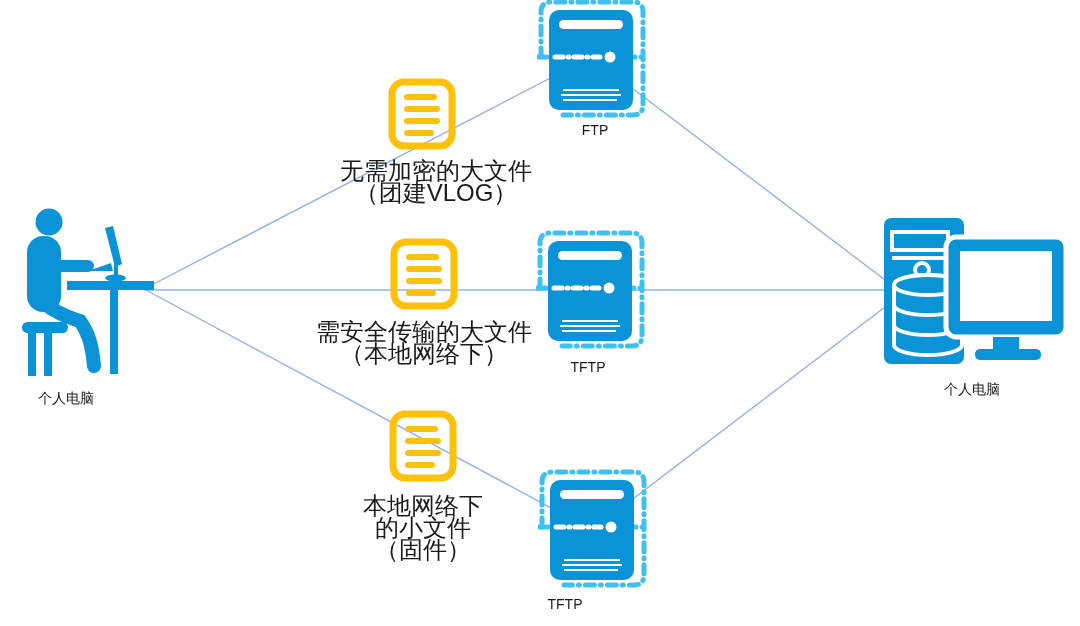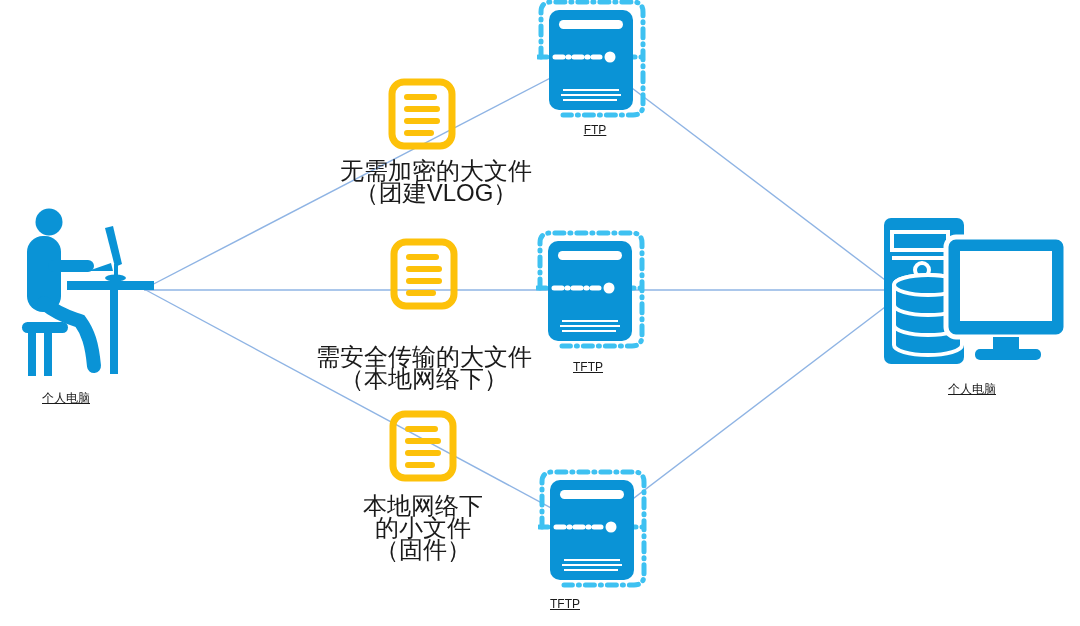--- a/index.html
+++ b/index.html
@@ -1,20 +1,20 @@
 <!DOCTYPE html>
 <html><head>
 <meta charset="utf-8">
 <style>
   html,body{margin:0;padding:0;background:#ffffff;}
   body{font-family:"Liberation Sans","DejaVu Sans",sans-serif;}
   .canvas{position:relative;width:1080px;height:626px;background:#ffffff;overflow:hidden;}
   .abs{position:absolute;}
-  .label{position:absolute;transform:translateX(-50%);color:#1a1a1a;font-size:12px;
-         white-space:nowrap;text-align:left;line-height:22px;text-decoration:underline;}
+  .label{position:absolute;transform:translateX(-50%);color:#1a1a1a;font-size:14px;
+         white-space:nowrap;text-align:left;line-height:22px;}
   .caption{position:absolute;transform:translateX(-50%);color:#1a1a1a;font-size:24px;
            text-align:center;line-height:22px;white-space:nowrap;}
 </style>
 </head>
 <body>
 
 <div class="canvas">
 
   <svg class="abs" style="left:0;top:0;" width="1080" height="626">
     <g stroke="#8fb4e4" stroke-width="1.4" fill="none">
@@ -132,21 +132,21 @@
   <div class="label" style="left:66px;top:387px;">个人电脑</div>
   <div class="label" style="left:595px;top:119px;">FTP</div>
   <div class="label" style="left:588px;top:356px;">TFTP</div>
   <div class="label" style="left:565px;top:593px;">TFTP</div>
   <div class="label" style="left:972px;top:378px;">个人电脑</div>
 
   <div class="caption" style="left:436px;top:160px;">
     <div>无需加密的大文件</div>
     <div>（团建VLOG）</div>
   </div>
-  <div class="caption" style="left:424px;top:321px;margin-top:25px;">
+  <div class="caption" style="left:424px;top:321px;">
     <div>需安全传输的大文件</div>
     <div>（本地网络下）</div>
   </div>
   <div class="caption" style="left:423px;top:495px;">
     <div>本地网络下</div>
     <div>的小文件</div>
     <div>（固件）</div>
   </div>
 
 </div>

